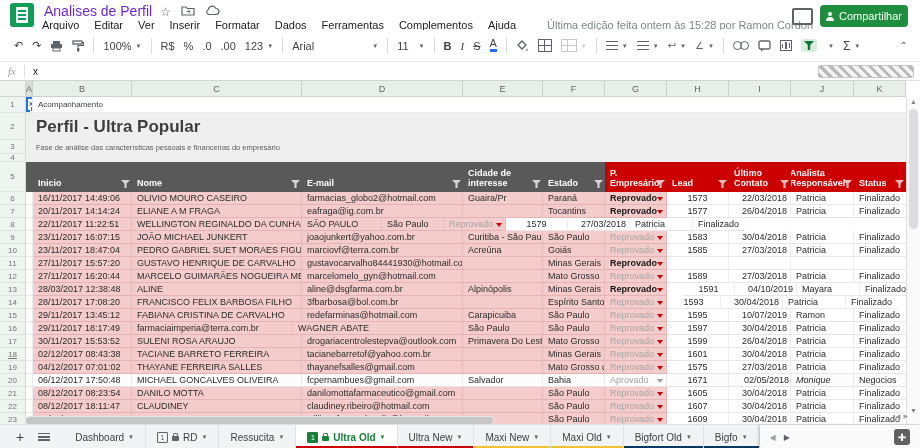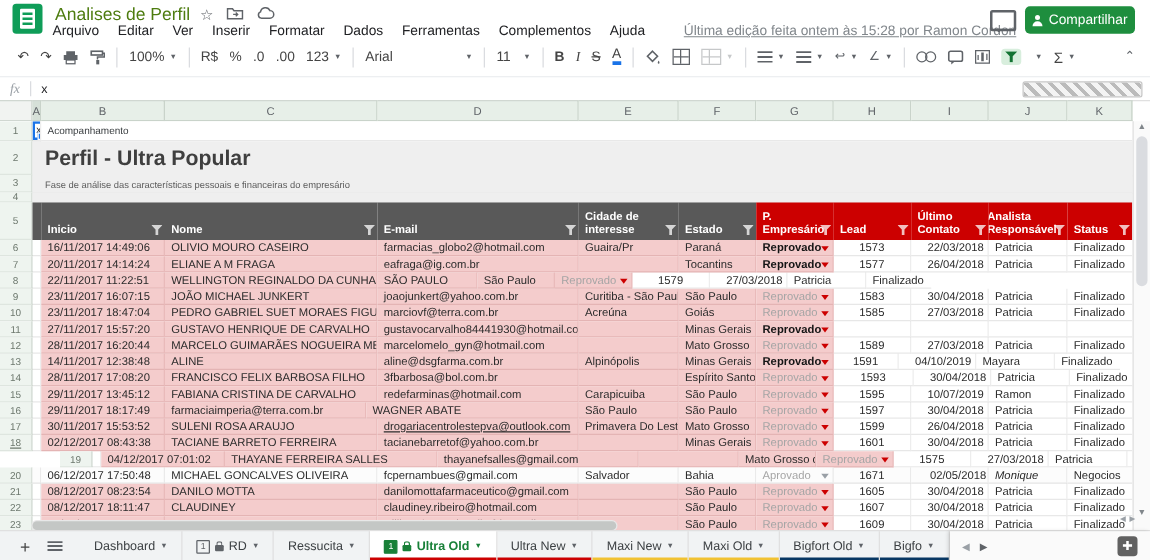--- a/index.html
+++ b/index.html
@@ -3,21 +3,21 @@
 <meta charset="utf-8">
 <style>
   html,body{margin:0;padding:0;}
   body{width:920px;height:448px;overflow:hidden;position:relative;background:#fff;
        font-family:"Liberation Sans","DejaVu Sans",sans-serif;color:#202124;}
   
   .topbar{position:absolute;left:0;top:0;width:920px;height:30px;background:#fff;}
   .logo{position:absolute;left:10px;top:3px;width:24px;height:24px;background:#0f9d58;border-radius:3px;}
   .logo .sheet{position:absolute;left:6px;top:4px;width:12px;height:16px;background:#fff;border-radius:1px;}
   .logo .sheet i{position:absolute;left:2px;right:2px;height:1.5px;background:#0f9d58;display:block;}
-  .doc-title{position:absolute;left:44px;top:3px;font-size:14px;color:#4d7c0f;}
+  .doc-title{position:absolute;left:44px;top:3px;font-size:14px;color:#6d28d9;}
   .title-icons{position:absolute;left:160px;top:5px;display:flex;gap:10px;color:#5f6368;font-size:12px;align-items:center;}
   .menubar{position:absolute;left:42px;top:19px;display:flex;gap:15px;font-size:11px;color:#202124;align-items:center;}
   .menubar span{cursor:default;}
   .lastedit{font-size:11px;color:#80868b;text-decoration:underline;margin-left:16px;}
   .comment-top{position:absolute;left:792px;top:8px;width:17px;height:13px;border:2px solid #5f6368;border-radius:2px;}
   .comment-top:after{content:"";position:absolute;left:2px;bottom:-6px;border:3px solid transparent;border-top-color:#5f6368;}
   .share{position:absolute;left:820px;top:5px;width:88px;height:22px;background:#1e8e3e;border-radius:4px;
          color:#fff;font-size:11px;display:flex;align-items:center;justify-content:center;gap:5px;}
   .person{width:8px;height:8px;position:relative;}
   .person:before{content:"";position:absolute;left:2px;top:0;width:4px;height:4px;border-radius:50%;background:#fff;}
@@ -459,64 +459,64 @@
           <span class="arr"></span>
         </div>
         <div class="c " style="width: 62px; justify-content: center; padding-left: 0px;"></div>
         <div class="c " style="width: 62px; justify-content: flex-end; padding-right: 3px;"></div>
         <div class="c " style="width: 63px;"></div>
         <div class="c " style="width: 52px; border-right: none;"></div>
       </div>
       <div class="grow" style="height: 13px;">
         <div class="gut" style="height: 13px;">12</div>
         <div class="c " style="width: 7px;"></div>
-        <div class="c pk" style="width: 99px;">28/11/2017 16:20:44</div>
+        <div class="c pk" style="width: 99px;">27/11/2017 16:20:44</div>
         <div class="c pk" style="width: 170px;">MARCELO GUIMARÃES NOGUEIRA MELO</div>
         <div class="c pk" style="width: 161px;">marcelomelo_gyn@hotmail.com</div>
         <div class="c pk" style="width: 80px;"></div>
         <div class="c pk" style="width: 62px;">Mato Grosso</div>
         <div class="c pk emp" style="width: 62px;">
           <span style="font-weight: normal; color: rgb(165, 165, 165);">Reprovado</span>
           <span class="arr"></span>
         </div>
         <div class="c " style="width: 62px; justify-content: center; padding-left: 0px;">1589</div>
         <div class="c " style="width: 62px; justify-content: flex-end; padding-right: 3px;">27/03/2018</div>
         <div class="c " style="width: 63px;">Patricia</div>
         <div class="c " style="width: 52px; border-right: none;">Finalizado</div>
       </div>
       <div class="grow" style="height: 13px;">
         <div class="gut" style="height: 13px;">13</div>
         <div class="c " style="width: 7px;"></div>
-        <div class="c pk" style="width: 99px;">14/11/2017 12:38:48</div>
+        <div class="c pk" style="width: 99px;">28/03/2017 12:38:48</div>
         <div class="c pk" style="width: 170px;">ALINE</div>
         <div class="c pk" style="width: 161px;">aline@dsgfarma.com.br</div>
         <div class="c pk" style="width: 80px;">Alpinópolis</div>
         <div class="c pk" style="width: 62px;">Minas Gerais</div>
         <div class="c pk emp" style="width: 62px;">
           <span style="font-weight: bold; color: rgb(21, 21, 21);">Reprovado</span>
           <span class="arr"></span>
         </div>
-        <div class="c " style="width: 52px; justify-content: center; padding-left: 0px;">1591</div>
+        <div class="c " style="width: 52px; justify-content: center; padding-left: 0px; margin-left: 16px;">1591</div>
         <div class="c " style="width: 62px; justify-content: flex-end; padding-right: 3px;">04/10/2019</div>
         <div class="c " style="width: 63px;">Mayara</div>
         <div class="c " style="width: 52px; border-right: none;">Finalizado</div>
       </div>
       <div class="grow" style="height: 13px;">
         <div class="gut" style="height: 13px;">14</div>
         <div class="c " style="width: 7px;"></div>
         <div class="c pk" style="width: 99px;">28/11/2017 17:08:20</div>
         <div class="c pk" style="width: 170px;">FRANCISCO FELIX BARBOSA FILHO</div>
         <div class="c pk" style="width: 161px;">3fbarbosa@bol.com.br</div>
         <div class="c pk" style="width: 80px;"></div>
         <div class="c pk" style="width: 62px;">Espírito Santo</div>
         <div class="c pk emp" style="width: 62px;">
           <span style="font-weight: normal; color: rgb(165, 165, 165);">Reprovado</span>
           <span class="arr"></span>
         </div>
-        <div class="c " style="width: 64px; justify-content: center; padding-left: 0px;">1593</div>
+        <div class="c " style="width: 54px; justify-content: center; padding-left: 0px;">1593</div>
         <div class="c " style="width: 62px; justify-content: flex-end; padding-right: 3px;">30/04/2018</div>
         <div class="c " style="width: 63px;">Patricia</div>
         <div class="c " style="width: 52px; border-right: none;">Finalizado</div>
       </div>
       <div class="grow" style="height: 13px;">
         <div class="gut" style="height: 13px;">15</div>
         <div class="c " style="width: 7px;"></div>
         <div class="c pk" style="width: 99px;">29/11/2017 13:45:12</div>
         <div class="c pk" style="width: 170px;">FABIANA CRISTINA DE CARVALHO</div>
         <div class="c pk" style="width: 161px;">redefarminas@hotmail.com</div>
@@ -546,21 +546,21 @@
         <div class="c " style="width: 62px; justify-content: center; padding-left: 0px;">1597</div>
         <div class="c " style="width: 62px; justify-content: flex-end; padding-right: 3px;">30/04/2018</div>
         <div class="c " style="width: 63px;">Patricia</div>
         <div class="c " style="width: 52px; border-right: none;">Finalizado</div>
       </div>
       <div class="grow" style="height: 13px;">
         <div class="gut" style="height: 13px;">17</div>
         <div class="c " style="width: 7px;"></div>
         <div class="c pk" style="width: 99px;">30/11/2017 15:53:52</div>
         <div class="c pk" style="width: 170px;">SULENI ROSA ARAUJO</div>
-        <div class="c pk" style="width: 161px; text-decoration: underline;">drogariacentrolestepva@outlook.com</div>
+        <div class="c pk" style="width: 161px;">drogariacentrolestepva@outlook.com</div>
         <div class="c pk" style="width: 80px;">Primavera Do Leste</div>
         <div class="c pk" style="width: 62px;">Mato Grosso</div>
         <div class="c pk emp" style="width: 62px;">
           <span style="font-weight: normal; color: rgb(165, 165, 165);">Reprovado</span>
           <span class="arr"></span>
         </div>
         <div class="c " style="width: 62px; justify-content: center; padding-left: 0px;">1599</div>
         <div class="c " style="width: 62px; justify-content: flex-end; padding-right: 3px;">26/04/2018</div>
         <div class="c " style="width: 63px;">Patricia</div>
         <div class="c " style="width: 52px; border-right: none;">Finalizado</div>
@@ -575,21 +575,21 @@
         <div class="c pk" style="width: 62px;">Minas Gerais</div>
         <div class="c pk emp" style="width: 62px;">
           <span style="font-weight: normal; color: rgb(165, 165, 165);">Reprovado</span>
           <span class="arr"></span>
         </div>
         <div class="c " style="width: 62px; justify-content: center; padding-left: 0px;">1601</div>
         <div class="c " style="width: 62px; justify-content: flex-end; padding-right: 3px;">30/04/2018</div>
         <div class="c " style="width: 63px;">Patricia</div>
         <div class="c " style="width: 52px; border-right: none;">Finalizado</div>
       </div>
-      <div class="grow" style="height: 13px; padding-left: 48px;">
+      <div class="grow" style="height: 13px;">
         <div class="gut" style="height: 13px;">19</div>
         <div class="c " style="width: 7px;"></div>
         <div class="c pk" style="width: 99px;">04/12/2017 07:01:02</div>
         <div class="c pk" style="width: 170px;">THAYANE FERREIRA SALLES</div>
         <div class="c pk" style="width: 161px;">thayanefsalles@gmail.com</div>
         <div class="c pk" style="width: 80px;"></div>
         <div class="c pk" style="width: 62px;">Mato Grosso do</div>
         <div class="c pk emp" style="width: 62px;">
           <span style="font-weight: normal; color: rgb(165, 165, 165);">Reprovado</span>
           <span class="arr"></span>

